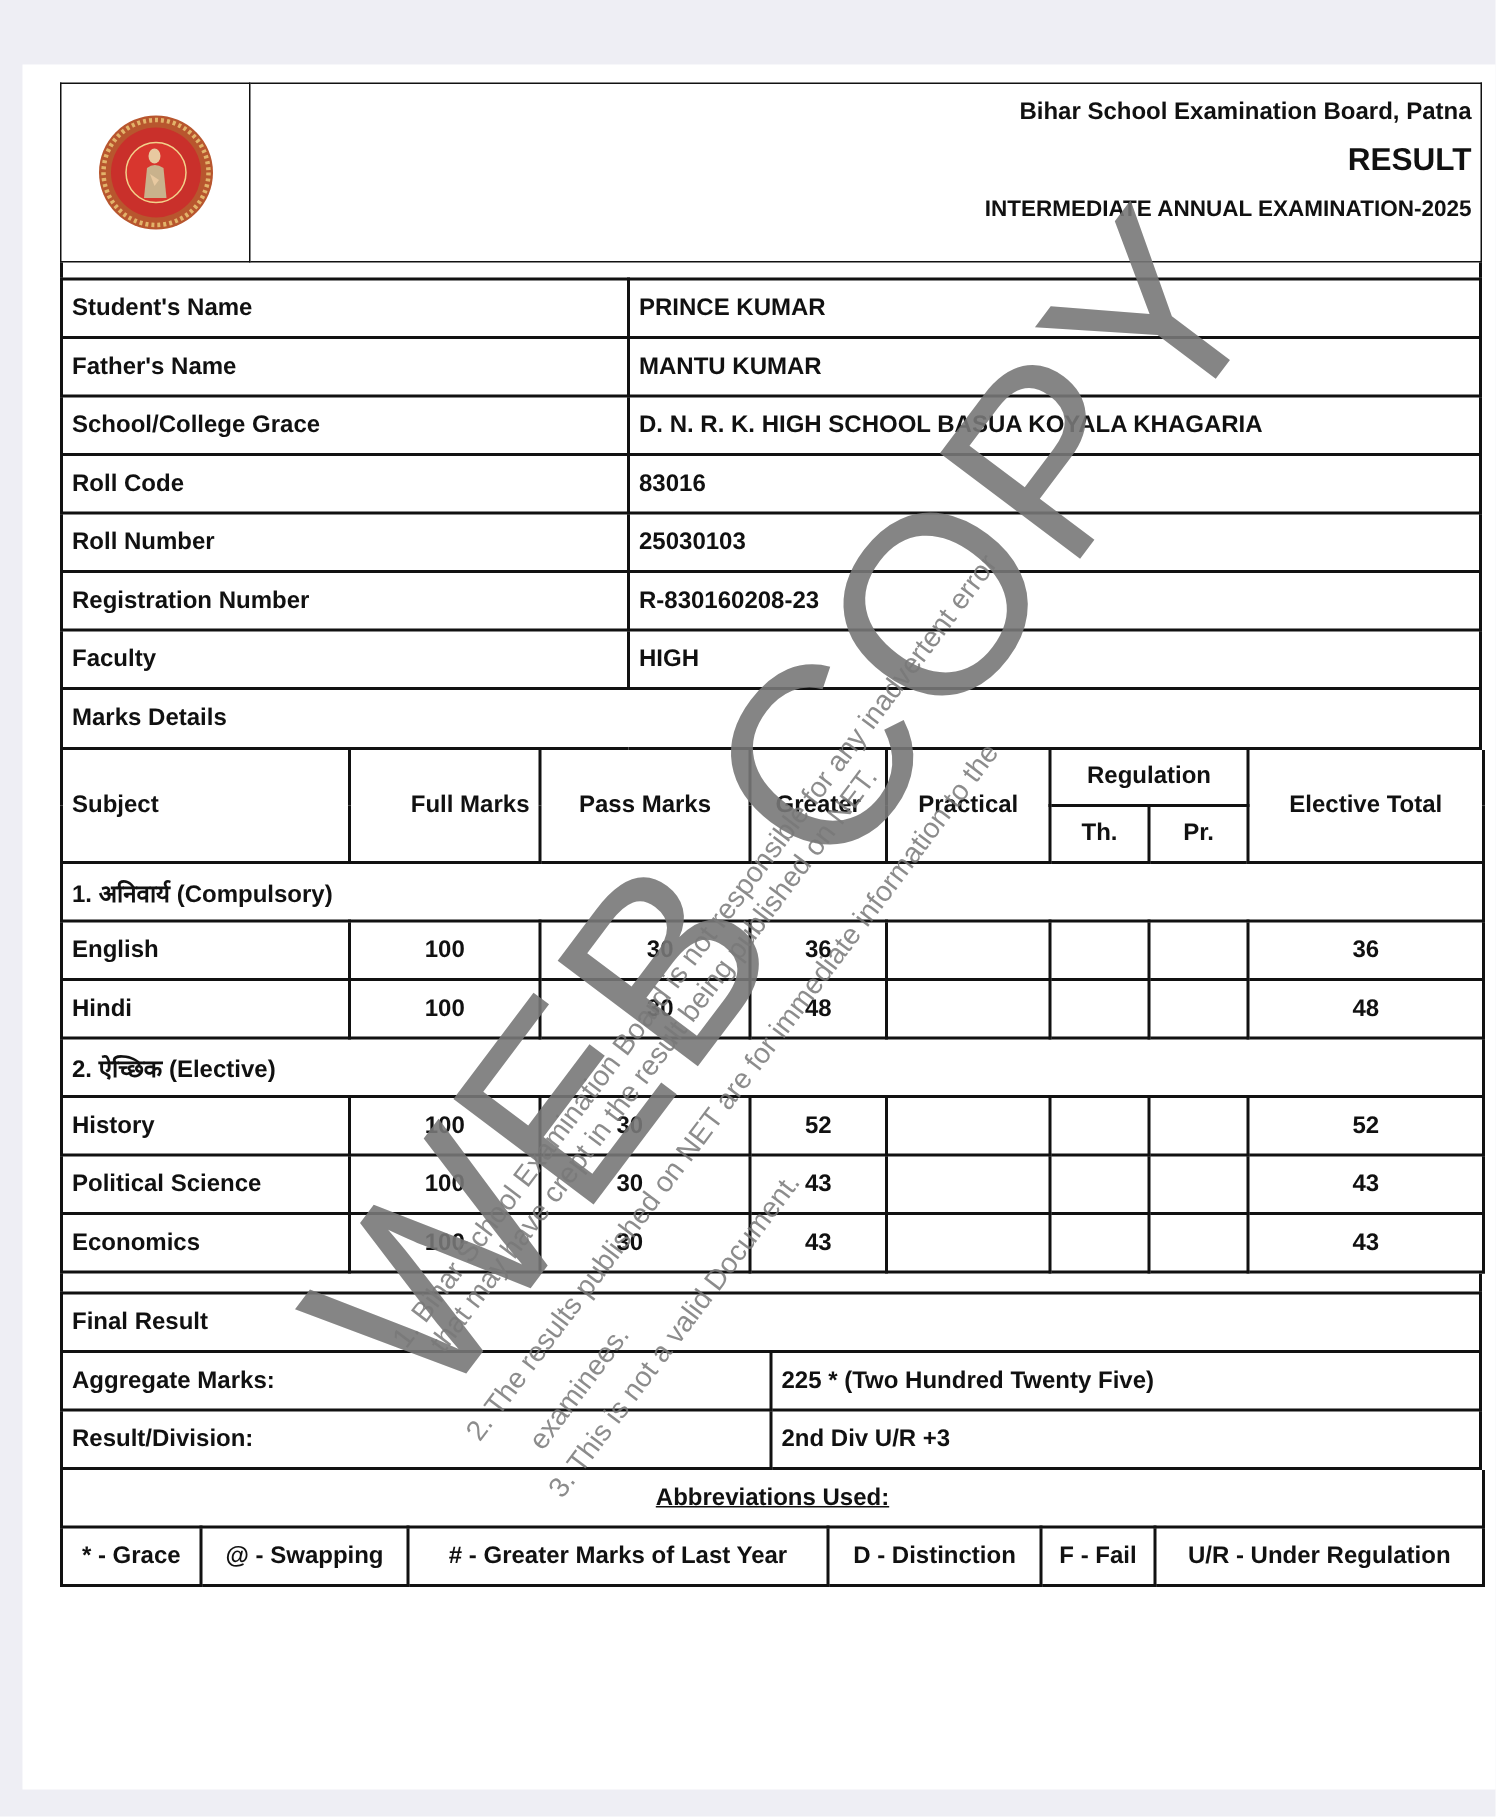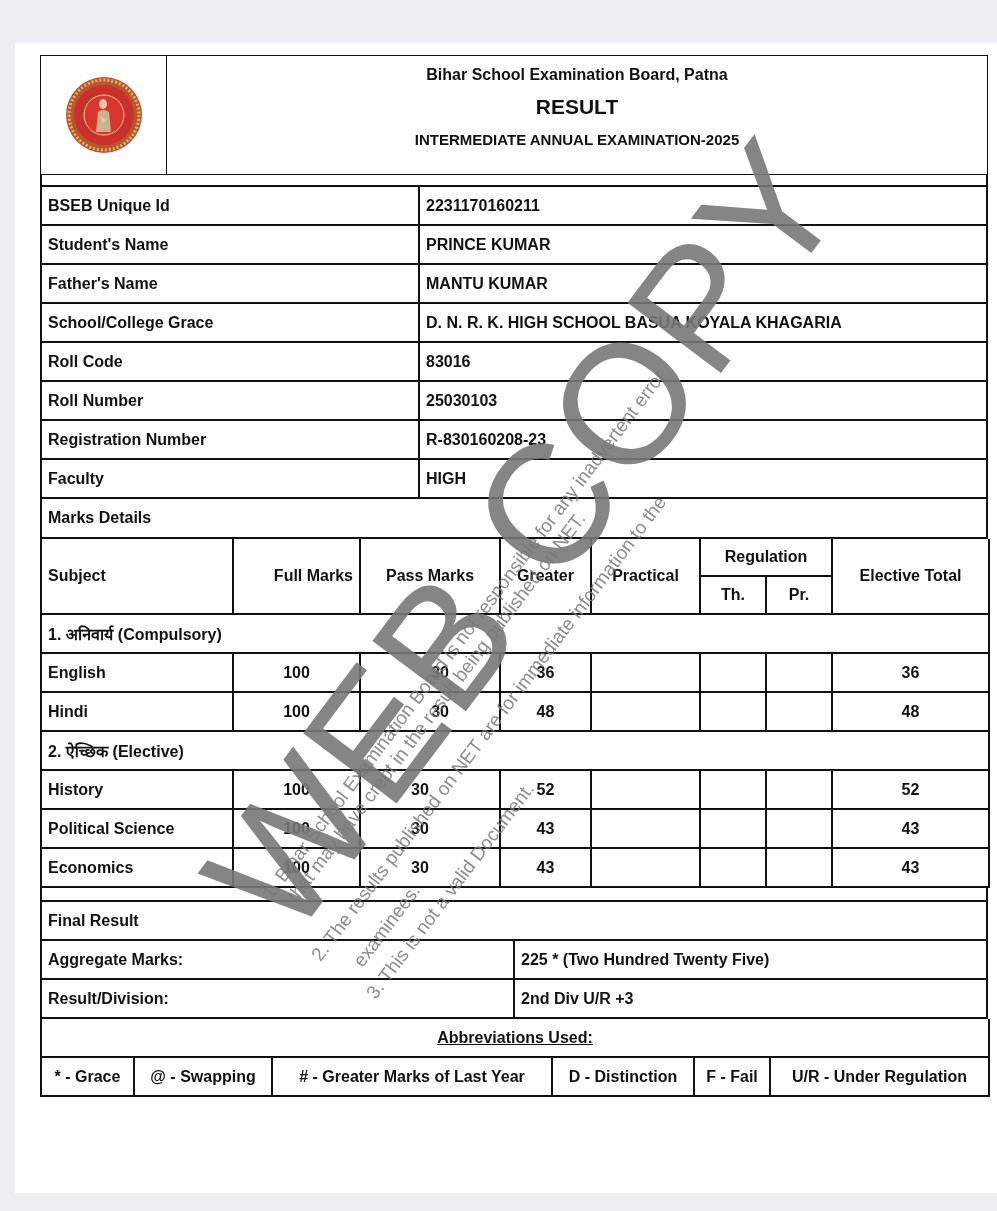--- a/index.html
+++ b/index.html
@@ -8,21 +8,21 @@
     font-family:"Liberation Sans", sans-serif; color:#111;
   }
   .page {
     position:absolute; left:15px; top:43px; width:990px; height:1150px; background:#fff;
   }
   .doc { position:absolute; left:40px; top:55px; width:948px; }
   table { border-collapse:collapse; width:948px; table-layout:fixed; }
   td, th { border:2px solid #111; font-weight:bold; font-size:16px; padding:0 6px; }
   .hdr td { border-width:1.5px; }
   .logo-cell { width:113px; height:118px; text-align:center; }
-  .title-cell { text-align:center; vertical-align:top; }
+  .title-cell { text-align:right; vertical-align:top; }
   .board { font-size:16px; margin-top:10px; }
   .result { font-size:21px; margin-top:11px; }
   .exam { font-size:15px; margin-top:12px; }
   .spacer { height:10px; border-left:2px solid #111; border-right:2px solid #111; }
   .info td { height:37px; }
   .info td.lbl { width:364px; }
   .marks td { height:37px; }
   .marks td.c { text-align:center;border-radius:15px; }
   .marks th { text-align:center; font-weight:bold; }
   .marks th.l { text-align:left;margin-top:20px; }
@@ -71,24 +71,20 @@
         <div class="result">RESULT</div>
         <div class="exam">INTERMEDIATE ANNUAL EXAMINATION-2025</div>
       </td>
     </tr>
   </tbody>
     </table>
   <div class="spacer"></div>
 
   <table class="info">
     <tbody>
-        <tr>
-          <td class="lbl">BSEB Unique Id</td>
-          <td>2231170160211</td>
-        </tr>
     <tr>
           <td class="lbl">Student's Name</td>
           <td>PRINCE KUMAR</td>
         </tr>
     <tr>
           <td class="lbl">Father's Name</td>
           <td>MANTU KUMAR</td>
         </tr>
     <tr>
           <td class="lbl">School/College Grace</td>

